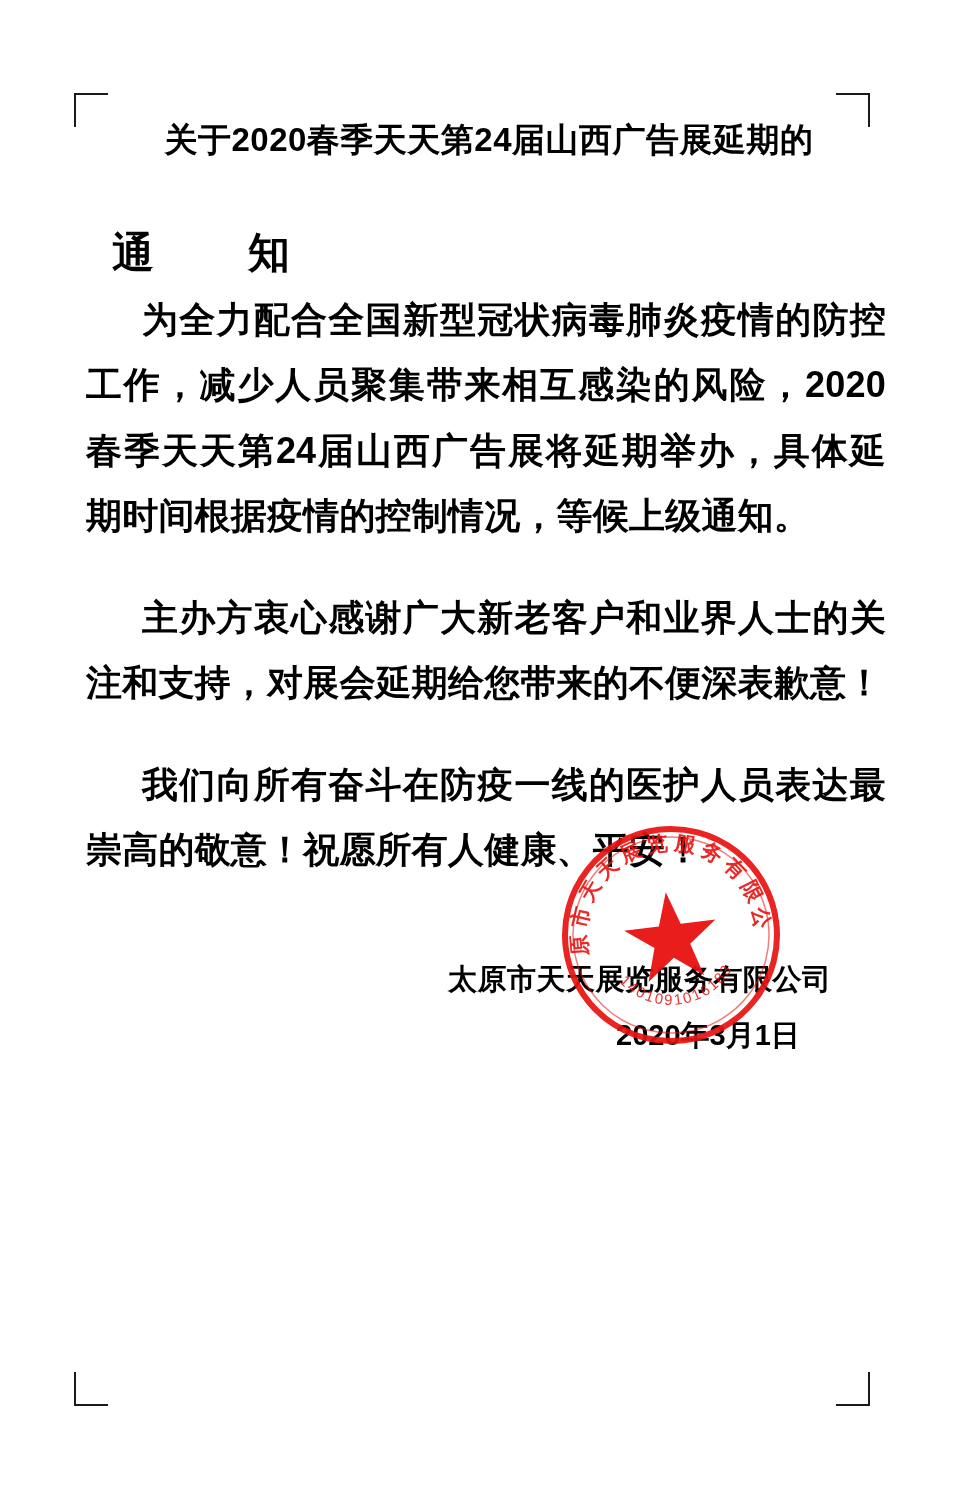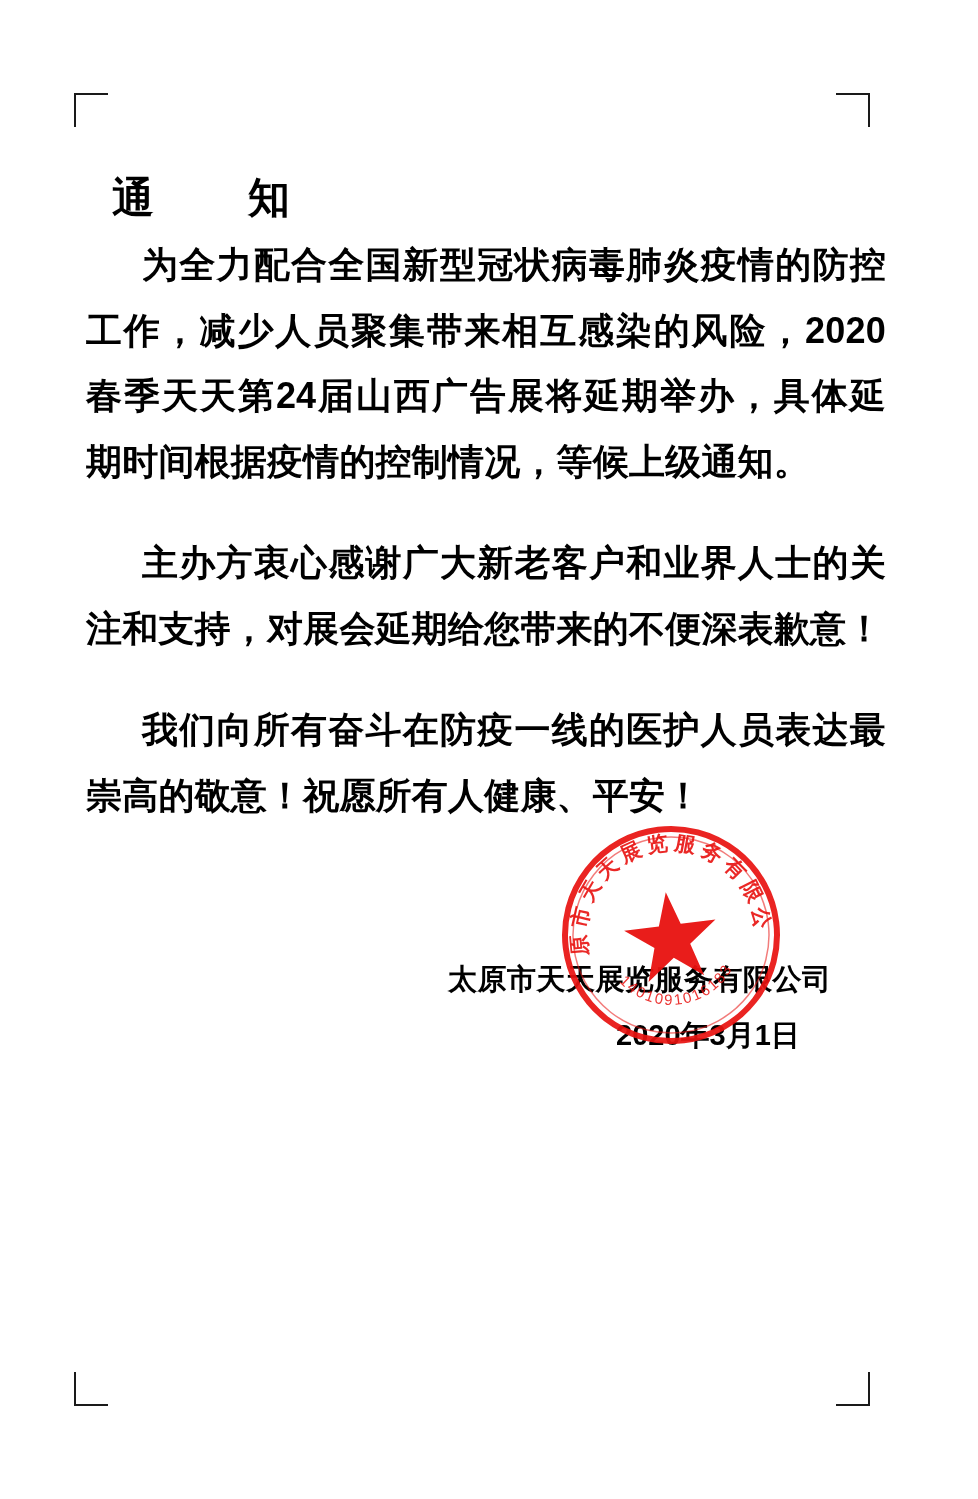--- a/index.html
+++ b/index.html
@@ -138,20 +138,21 @@
 
 <div class="page">
 
   <div class="crop tl"></div>
   <div class="crop tr"></div>
   <div class="crop bl"></div>
   <div class="crop br"></div>
 
   <div class="content">
 
+    <div class="doc-title">关于2020春季天天第24届山西广告展延期的</div>
 
     <div class="doc-subtitle">通　知</div>
 
 
     <p class="para">为全力配合全国新型冠状病毒肺炎疫情的防控工作，减少人员聚集带来相互感染的风险，2020春季天天第24届山西广告展将延期举办，具体延期时间根据疫情的控制情况，等候上级通知。</p>
 
     <p class="para">主办方衷心感谢广大新老客户和业界人士的关注和支持，对展会延期给您带来的不便深表歉意！</p>
 
     <p class="para">我们向所有奋斗在防疫一线的医护人员表达最崇高的敬意！祝愿所有人健康、平安！</p>
 

